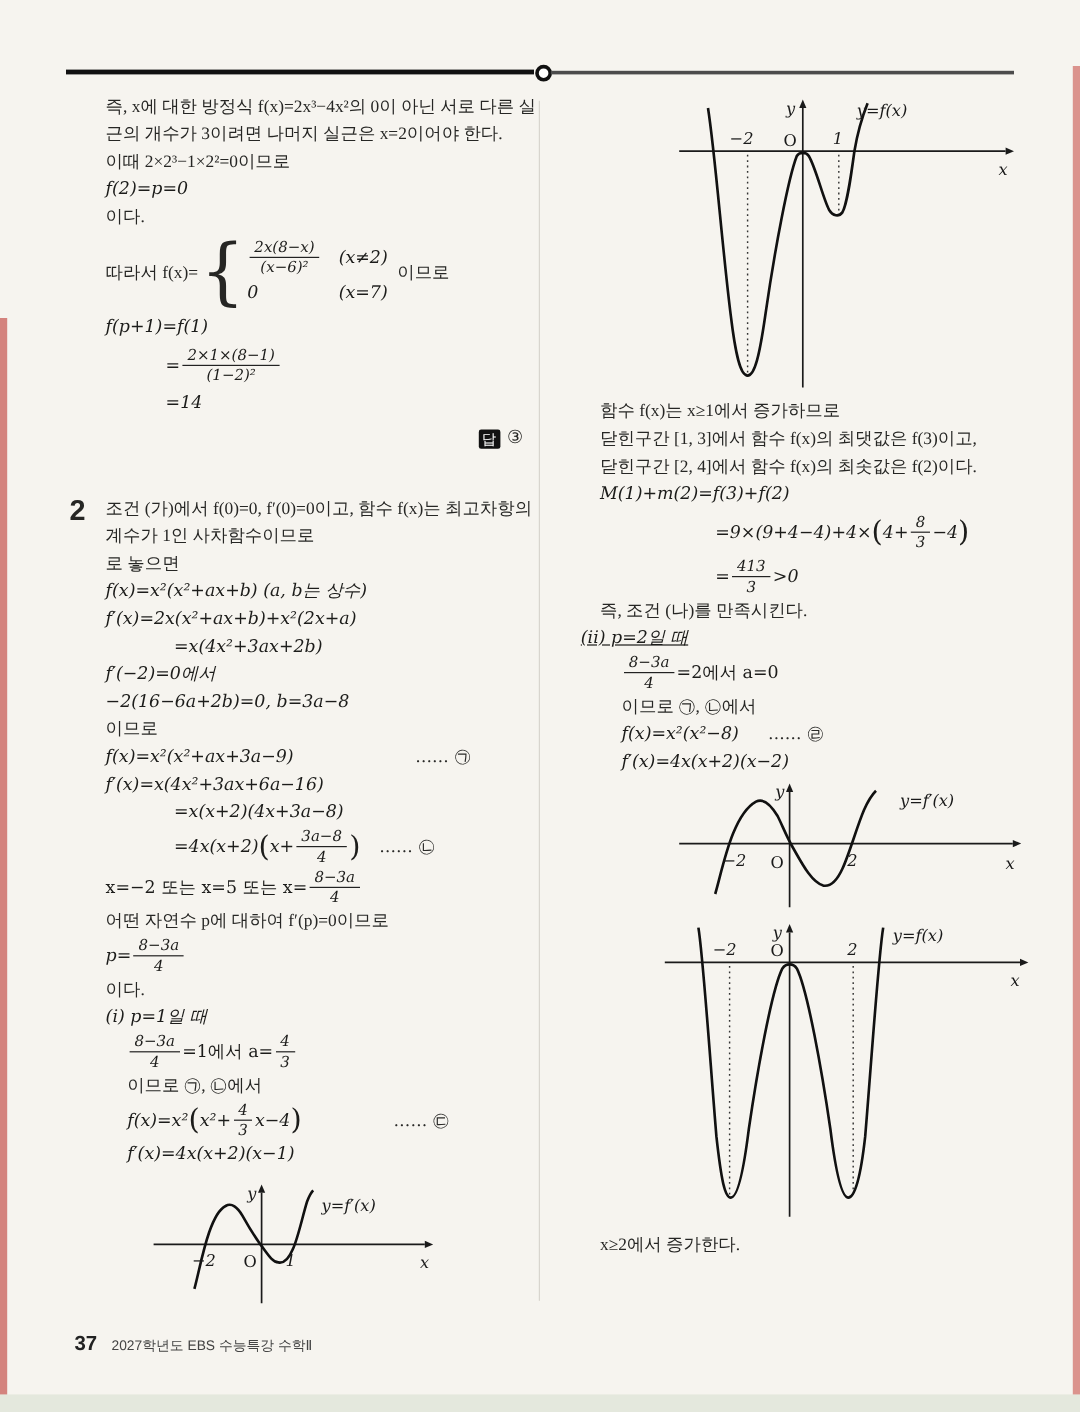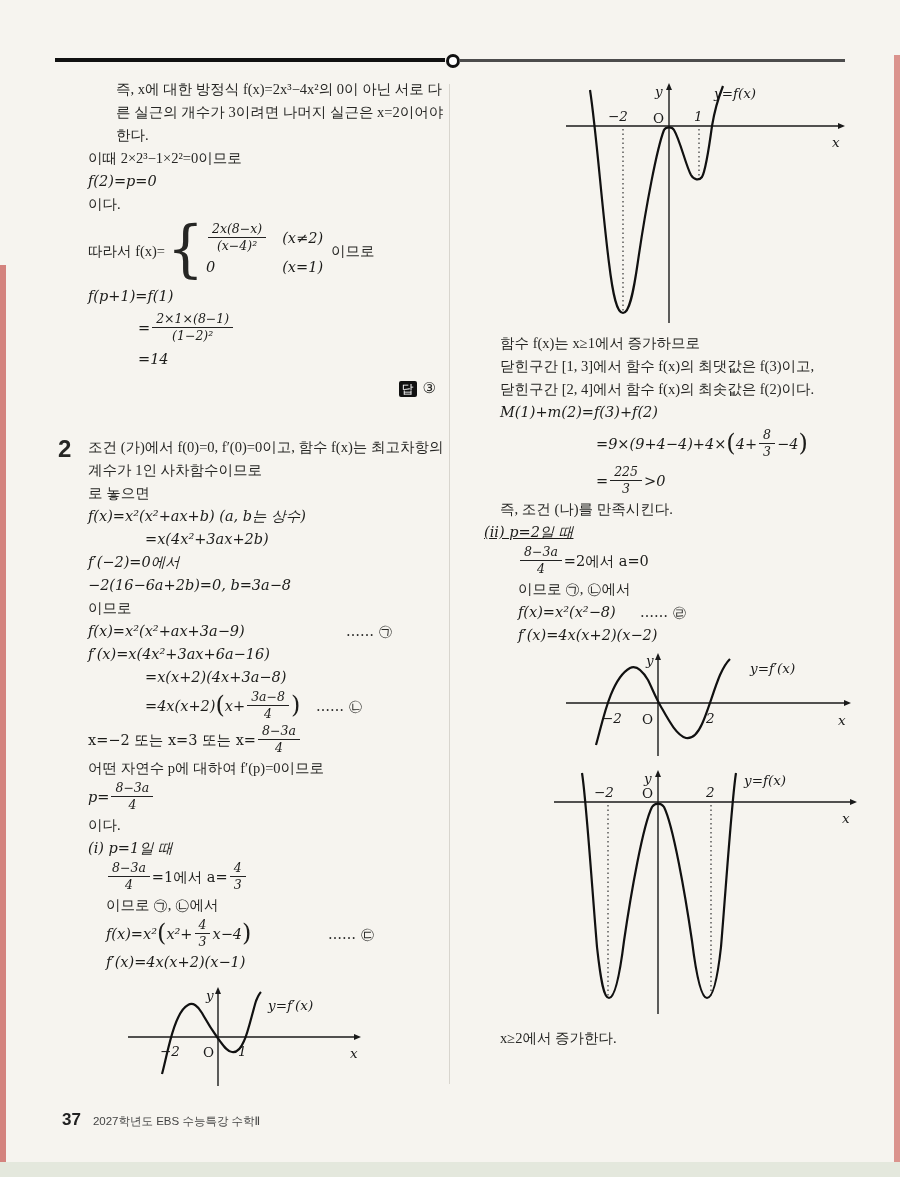--- a/index.html
+++ b/index.html
@@ -76,36 +76,36 @@
 <div class="edge-right"></div>
 <div class="edge-bottom"></div>
 
 <div class="rule-left"></div>
 <div class="rule-ring"></div>
 <div class="rule-right"></div>
 <div class="col-divider"></div>
 
 <div class="col col-l">
   <div class="body-ind">
-    <div class="kr" style="white-space:normal;margin-left:28px;">즉, x에 대한 방정식 f(x)=2x³−4x²의 0이 아닌 서로 다른 실근의 개수가 3이려면 나머지 실근은 x=2이어야 한다.</div>
+    <div class="kr" style="white-space:normal;">즉, x에 대한 방정식 f(x)=2x³−4x²의 0이 아닌 서로 다른 실근의 개수가 3이려면 나머지 실근은 x=2이어야 한다.</div>
     <div class="line kr">이때 2×2³−1×2²=0이므로</div>
     <div class="line eq">f(2)=p=0</div>
     <div class="line kr">이다.</div>
 
     <div class="pw">
       <span class="kr">따라서 f(x)=</span>
       <span class="brace">{</span>
       <span class="pw-grid eq">
         <span class="frac">
           <span class="num">2x(8−x)</span>
-          <span class="den">(x−4)²</span>
+          <span class="den">(x−6)²</span>
         </span>
         <span>(x≠2)</span>
         <span>0</span>
-        <span>(x=1)</span>
+        <span>(x=7)</span>
       </span>
       <span class="pw-suffix kr">이므로</span>
     </div>
 
     <div class="line eq">f(p+1)=f(1)</div>
     <div class="fline2 eq" style="padding-left:50px;">
       <span>=</span>
       <span class="frac">
         <span class="num">2×1×(8−1)</span>
         <span class="den">(1−2)²</span>
@@ -118,20 +118,21 @@
       <span class="ans-choice">③</span>
     </div>
   </div>
 
   <div class="prob">
     <div class="prob-num">2</div>
     <div class="prob-body">
       <div class="kr" style="white-space:normal;">조건 (가)에서 f(0)=0, f′(0)=0이고, 함수 f(x)는 최고차항의 계수가 1인 사차함수이므로</div>
       <div class="line kr">로 놓으면</div>
       <div class="line eq">f(x)=x²(x²+ax+b) (a, b는 상수)</div>
+      <div class="line eq">f′(x)=2x(x²+ax+b)+x²(2x+a)</div>
       <div class="line eq ind1">=x(4x²+3ax+2b)</div>
       <div class="line eq">f′(−2)=0에서</div>
       <div class="line eq">−2(16−6a+2b)=0, b=3a−8</div>
       <div class="line kr">이므로</div>
       <div class="line eq">
         <span>f(x)=x²(x²+ax+3a−9)</span>
         <span class="mark kr">…… ㉠</span>
       </div>
       <div class="line eq">f′(x)=x(4x²+3ax+6a−16)</div>
       <div class="line eq ind1">=x(x+2)(4x+3a−8)</div>
@@ -140,21 +141,21 @@
         <span class="bigp">(</span>
         <span>x+</span>
         <span class="frac">
           <span class="num">3a−8</span>
           <span class="den">4</span>
         </span>
         <span class="bigp">)</span>
         <span class="mark kr" style="left:228px;">…… ㉡</span>
       </div>
       <div class="fline eq">
-        <span class="kr">x=−2 또는 x=3 또는 x=</span>
+        <span class="kr">x=−2 또는 x=5 또는 x=</span>
         <span class="frac">
           <span class="num">8−3a</span>
           <span class="den">4</span>
         </span>
       </div>
       <div class="line kr">어떤 자연수 p에 대하여 f′(p)=0이므로</div>
       <div class="fline eq">
         <span>p=</span>
         <span class="frac">
           <span class="num">8−3a</span>
@@ -240,21 +241,21 @@
       <span class="frac">
         <span class="num">8</span>
         <span class="den">3</span>
       </span>
       <span>−4</span>
       <span class="bigp">)</span>
     </div>
     <div class="fline eq indr">
       <span>=</span>
       <span class="frac">
-        <span class="num">225</span>
+        <span class="num">413</span>
         <span class="den">3</span>
       </span>
       <span>&gt;0</span>
     </div>
     <div class="line kr">즉, 조건 (나)를 만족시킨다.</div>
     <div class="line eq" style="margin-left:-16px;text-decoration:underline;">(ii) p=2일 때</div>
     <div class="fline eq sub">
       <span class="frac">
         <span class="num">8−3a</span>
         <span class="den">4</span>

